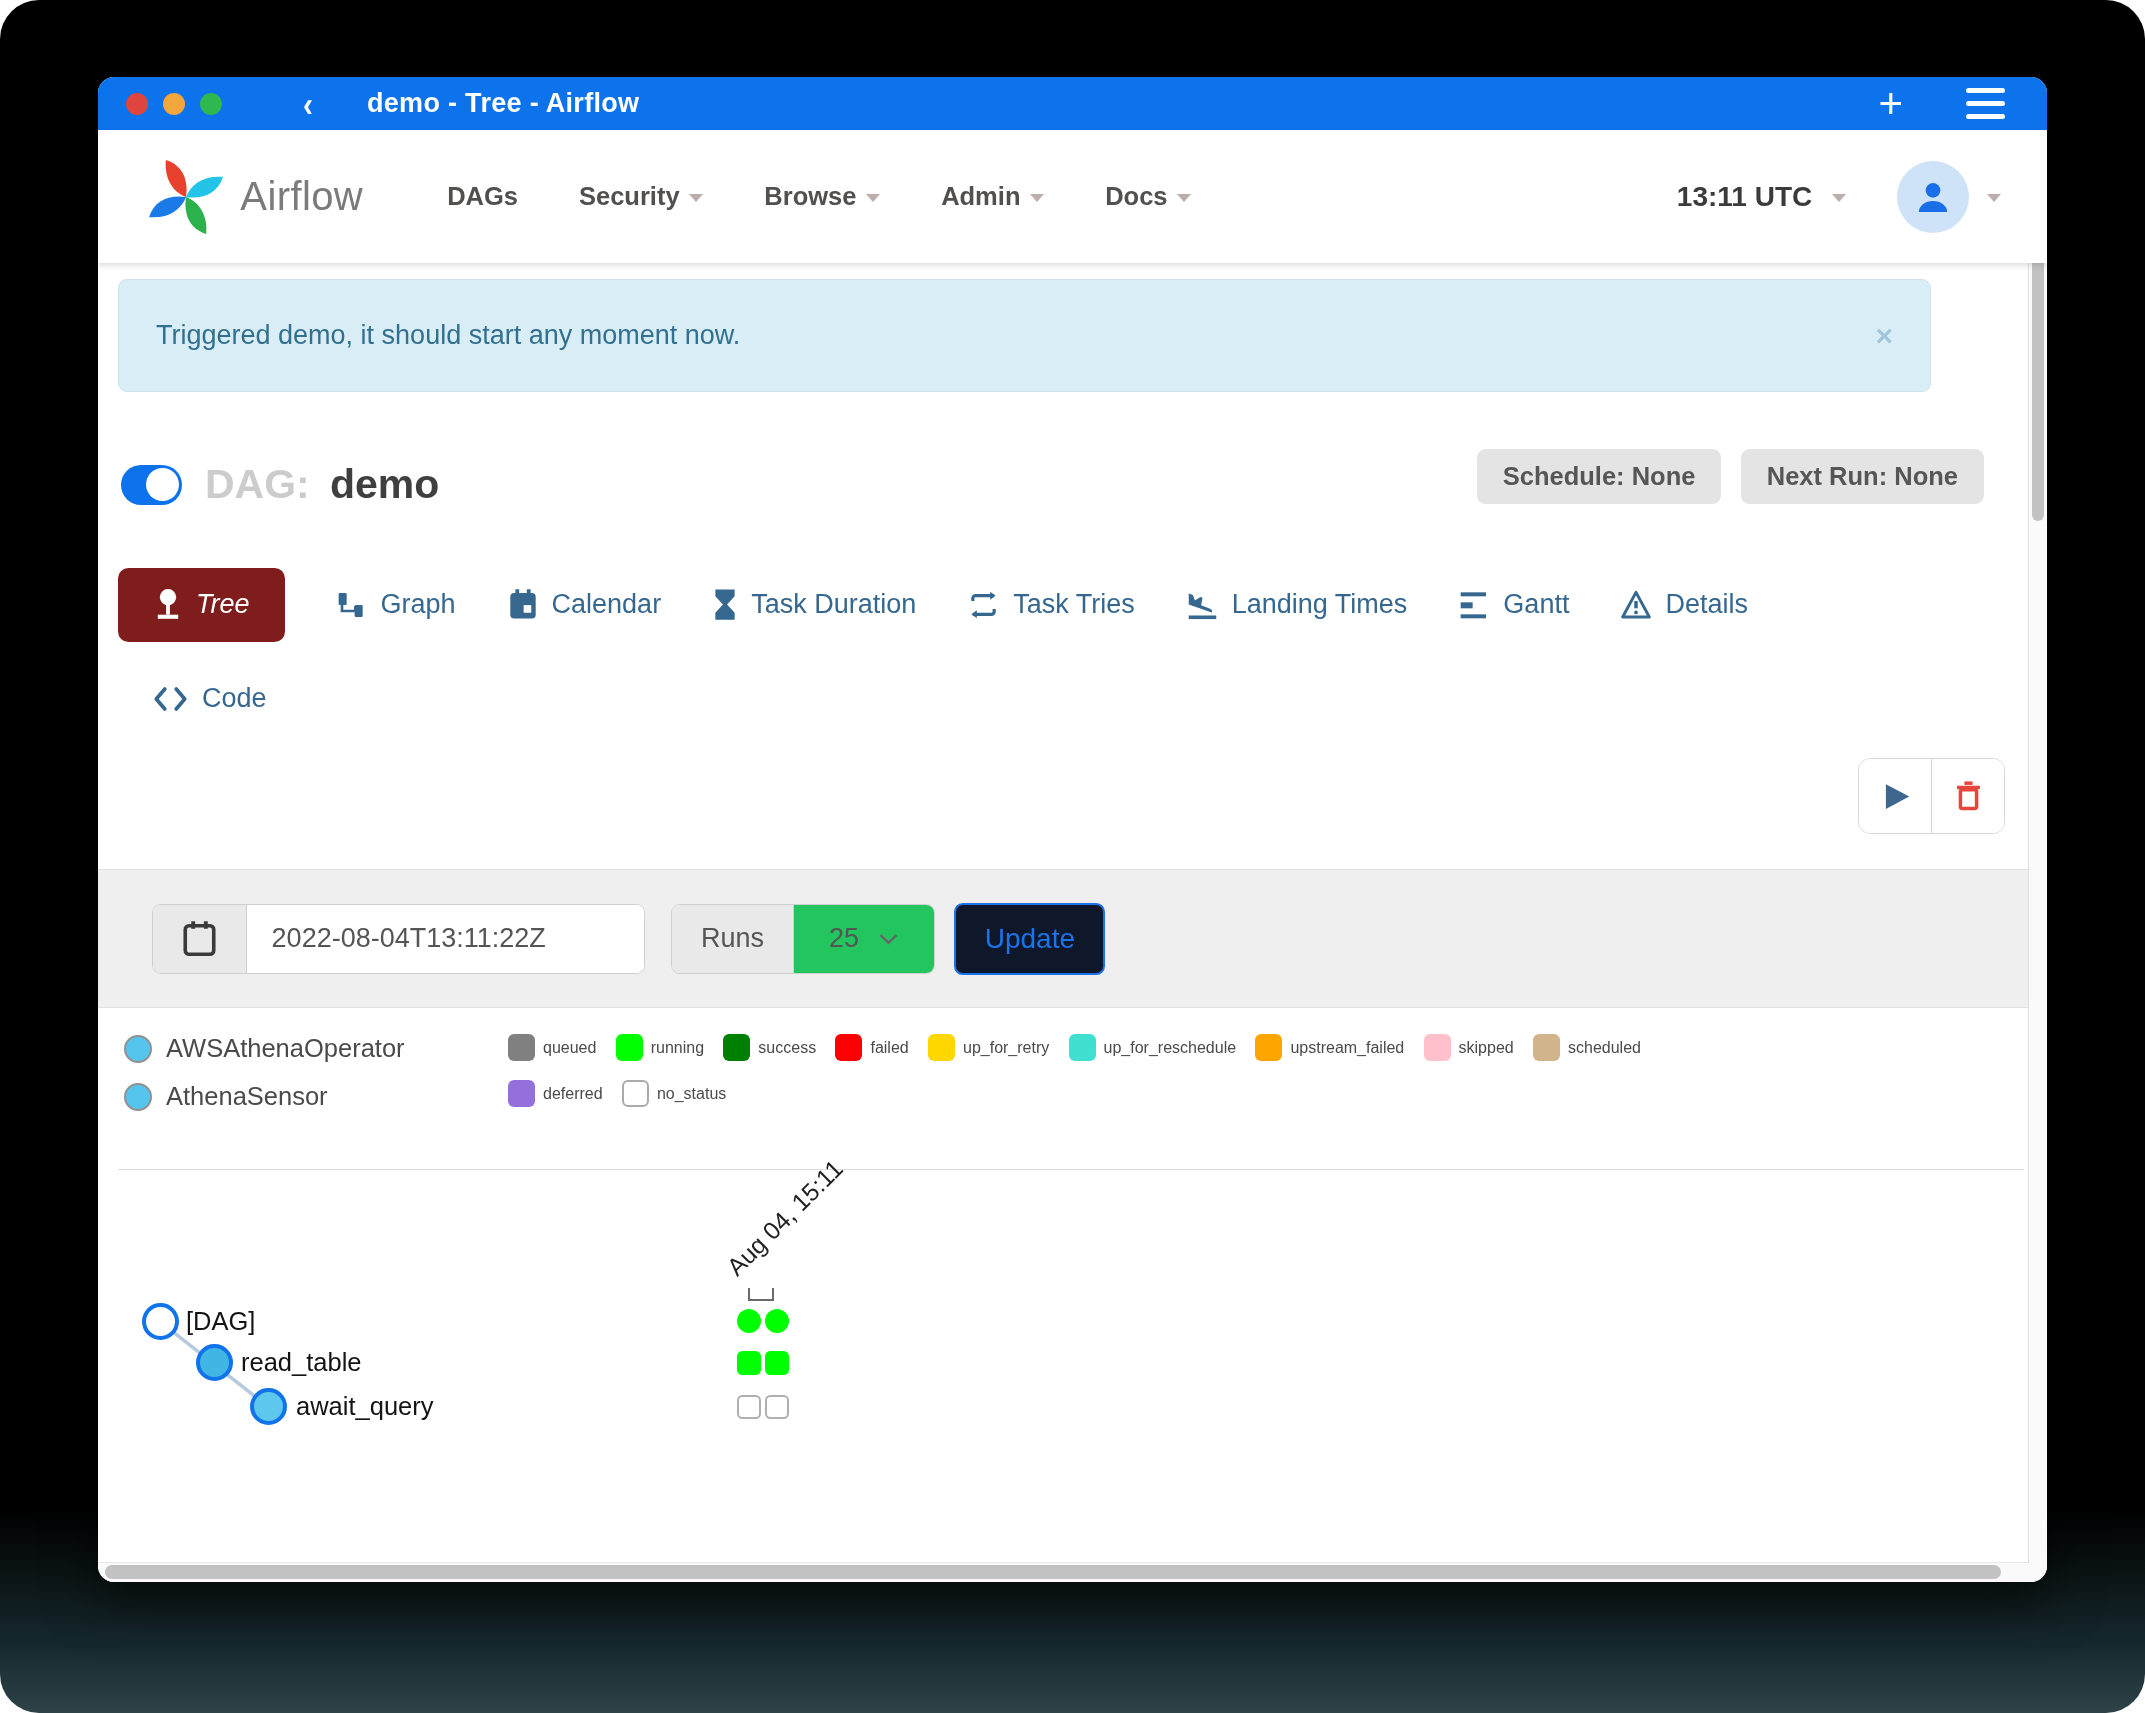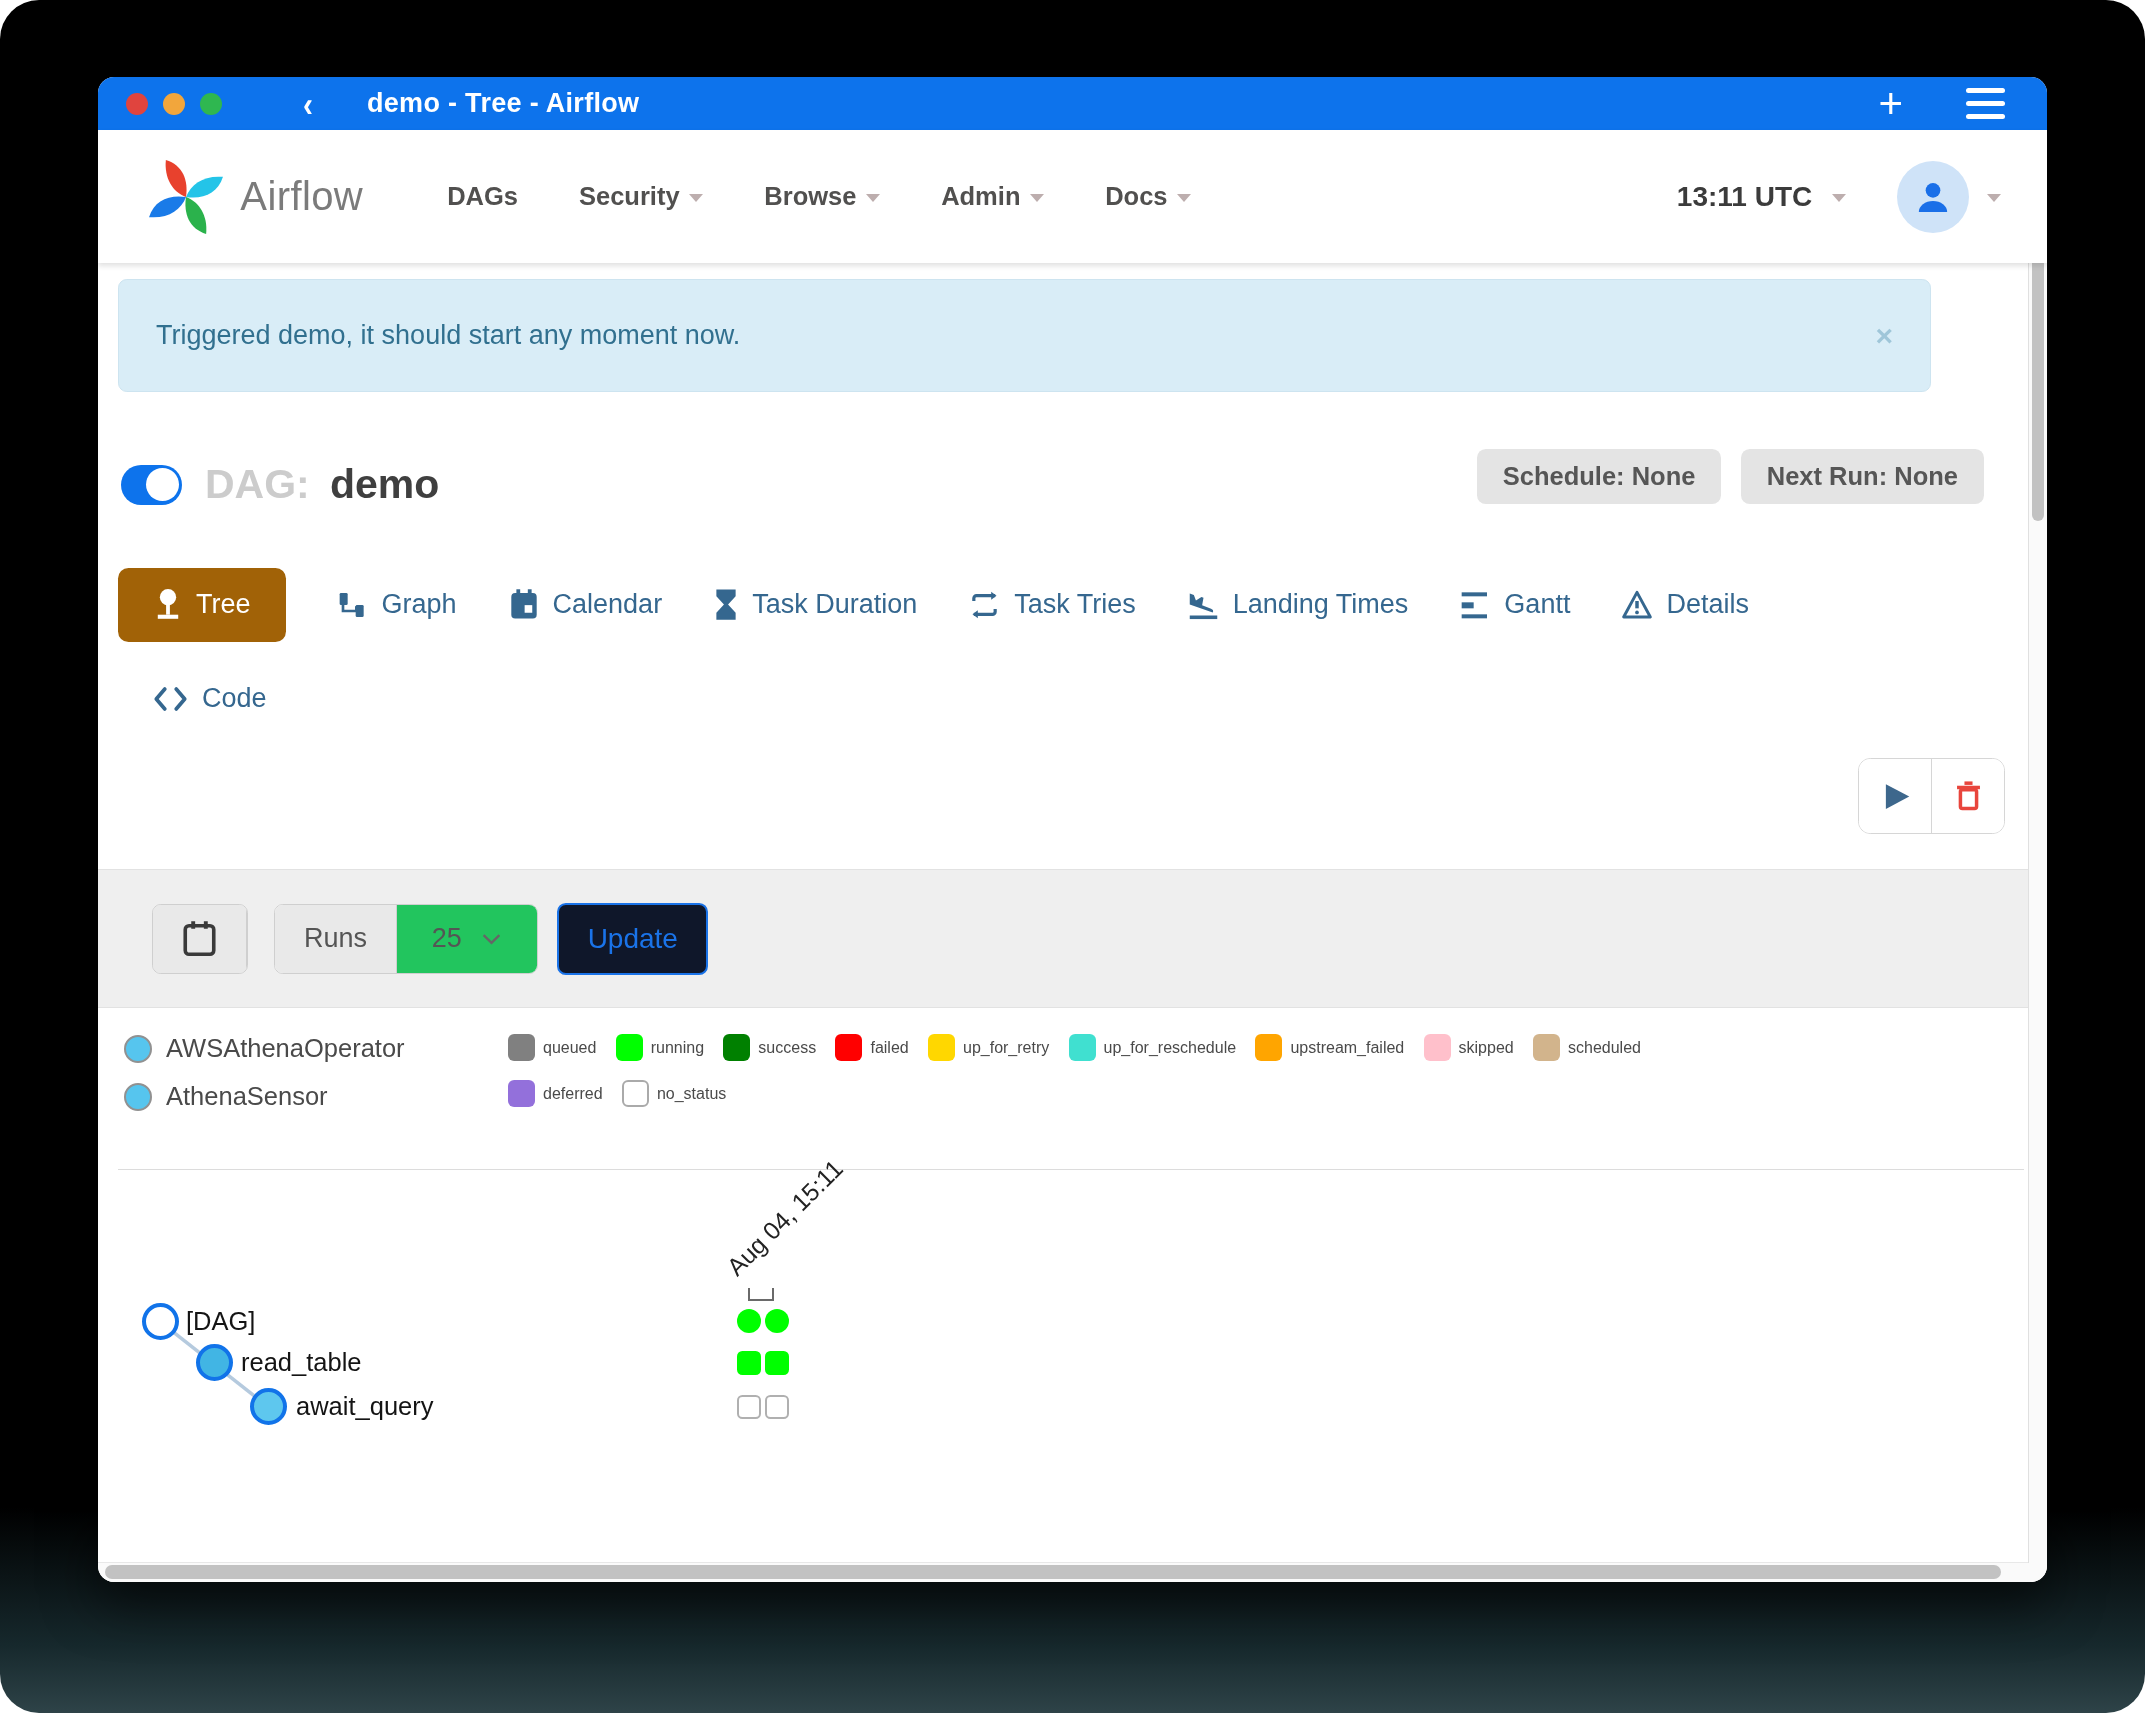--- a/index.html
+++ b/index.html
@@ -56,21 +56,21 @@
   .switch.on .knob{right:3.5px;}
   .dag-title{margin-left:23px;font-size:41px;font-weight:700;}
   .dag-prefix{color:#ccc;}
   .dag-name{color:#3f3f3f;margin-left:8.8px;}
   .badges{position:absolute;right:63px;top:186px;display:flex;gap:19.3px;}
   .badge{background:#e4e4e4;border-radius:8.8px;padding:13px 26px;font-size:25.5px;font-weight:700;color:#565656;}
   
   .tabs{position:absolute;left:20px;right:35px;top:305px;display:flex;align-items:center;gap:51px;}
   .tab{display:flex;align-items:center;gap:13px;color:#35678f;font-size:27px;cursor:pointer;white-space:nowrap;}
   .tab svg{flex:0 0 auto;}
-  .tab.active{background:#a16207;color:#fff;border-radius:10.5px;padding:19.3px 35px;}
+  .tab.active{background:#7f1d1d;color:#fff;border-radius:10.5px;padding:19.3px 35px;font-style:italic;}
   .tabs-row2{position:absolute;left:54px;top:420px;}
   
   .dag-actions{position:absolute;right:42px;top:495px;display:flex;border:1.8px solid #d6d6d6;border-radius:12.3px;overflow:hidden;background:#fff;}
   .dag-actions .abtn{width:72px;height:74px;display:flex;align-items:center;justify-content:center;background:#fff;cursor:pointer;}
   .dag-actions .abtn + .abtn{border-left:1.8px solid #d6d6d6;}
   
   .filter-bar{position:absolute;left:0;right:17.6px;top:606px;height:137px;background:#efefef;border-top:1.8px solid #e2e2e2;border-bottom:1.8px solid #e2e2e2;display:flex;align-items:center;padding-left:54px;}
   .igroup{display:flex;height:68px;border-radius:8.8px;overflow:hidden;border:1.8px solid #cfcfcf;background:#fff;}
   .iaddon{background:#e9e9e9;display:flex;align-items:center;justify-content:center;border-right:1.8px solid #cfcfcf;font-size:27px;color:#555;}
   .date-addon{width:93px;}
@@ -307,20 +307,21 @@
 
     <div class="filter-bar">
       <div class="igroup">
         <span class="iaddon date-addon">
           <svg width="37" height="39" viewBox="0 0 24 26" fill="none" stroke="#3a3a3a" stroke-width="2.4">
             <rect x="2.5" y="4.5" width="19" height="19" rx="2.5"></rect>
             <rect x="6.5" y="1.5" width="2.6" height="5" fill="#3a3a3a" stroke="none"></rect>
             <rect x="14.9" y="1.5" width="2.6" height="5" fill="#3a3a3a" stroke="none"></rect>
           </svg>
         </span>
+        <input class="date-input" type="text" value="2022-08-04T13:11:22Z" style="">
       </div>
       <div class="igroup runs-group">
         <span class="iaddon runs-addon">Runs</span>
         <span class="runs-select">
           <span>25</span>
           <svg width="21" height="14" viewBox="0 0 16 10" fill="none" stroke="#666" stroke-width="1.8">
               <polyline points="2,2 8,8 14,2"></polyline>
             </svg>
         </span>
       </div>

